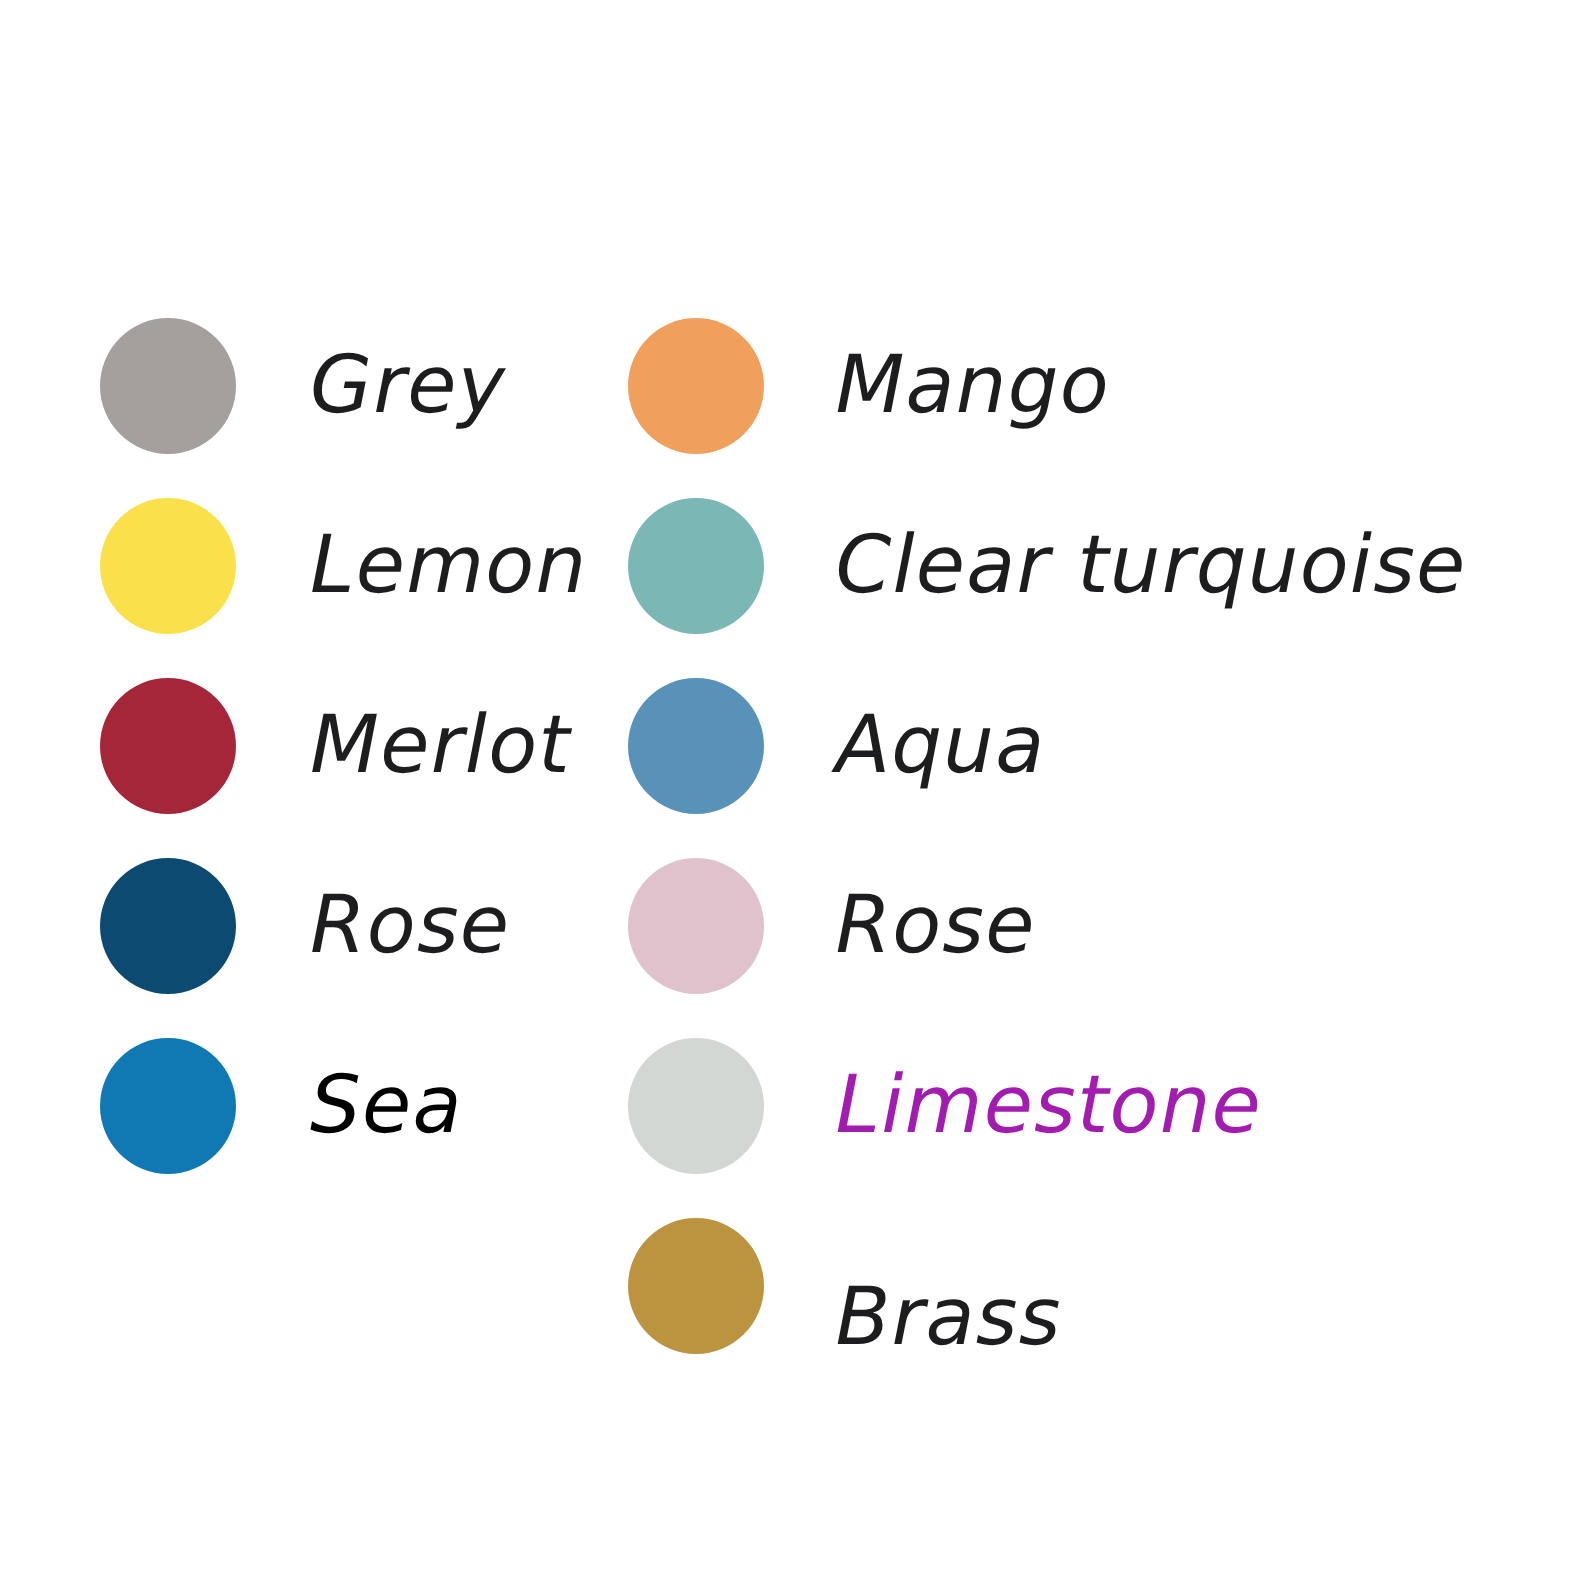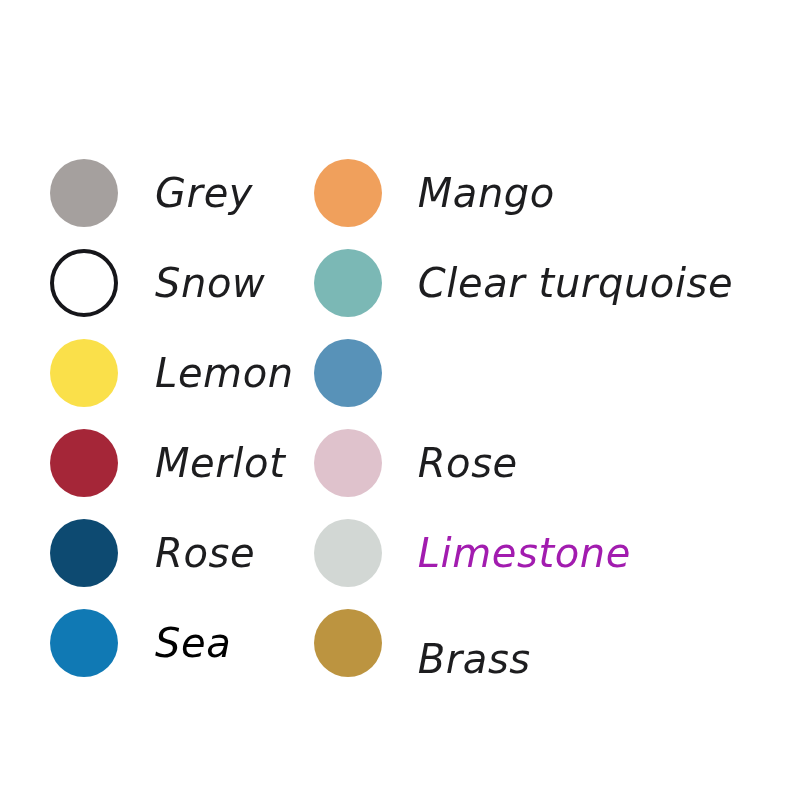--- a/index.html
+++ b/index.html
@@ -83,24 +83,20 @@
 
   <div class="legend-columns">
 
     <div class="legend-column left-column">
 
       <div class="legend-row">
         <span class="swatch" style="background-color: rgb(165, 160, 158);"></span>
         <span class="swatch-label" style="color: rgb(29, 29, 31);">Grey</span>
       </div>
 
-      <div class="legend-row">
-        <span class="swatch outlined" style="background-color: rgb(255, 255, 255); border-color: rgb(22, 22, 26);"></span>
-        <span class="swatch-label" style="color: rgb(29, 29, 31);">Snow</span>
-      </div>
 
       <div class="legend-row">
         <span class="swatch" style="background-color: rgb(250, 224, 74);"></span>
         <span class="swatch-label" style="color: rgb(29, 29, 31);">Lemon</span>
       </div>
 
       <div class="legend-row">
         <span class="swatch" style="background-color: rgb(165, 38, 56);"></span>
         <span class="swatch-label" style="color: rgb(29, 29, 31);">Merlot</span>
       </div>
@@ -124,20 +120,21 @@
         <span class="swatch-label" style="color: rgb(29, 29, 31);">Mango</span>
       </div>
 
       <div class="legend-row">
         <span class="swatch" style="background-color: rgb(123, 184, 181);"></span>
         <span class="swatch-label" style="color: rgb(29, 29, 31);">Clear turquoise</span>
       </div>
 
       <div class="legend-row">
         <span class="swatch" style="background-color: rgb(88, 146, 184);"></span>
+        <span class="swatch-label" style="color: rgb(29, 29, 31);">Aqua</span>
       </div>
 
       <div class="legend-row">
         <span class="swatch" style="background-color: rgb(223, 194, 204);"></span>
         <span class="swatch-label" style="color: rgb(29, 29, 31);">Rose</span>
       </div>
 
       <div class="legend-row">
         <span class="swatch" style="background-color: rgb(210, 215, 212);"></span>
         <span class="swatch-label" style="color: #a21caf;">Limestone</span>

